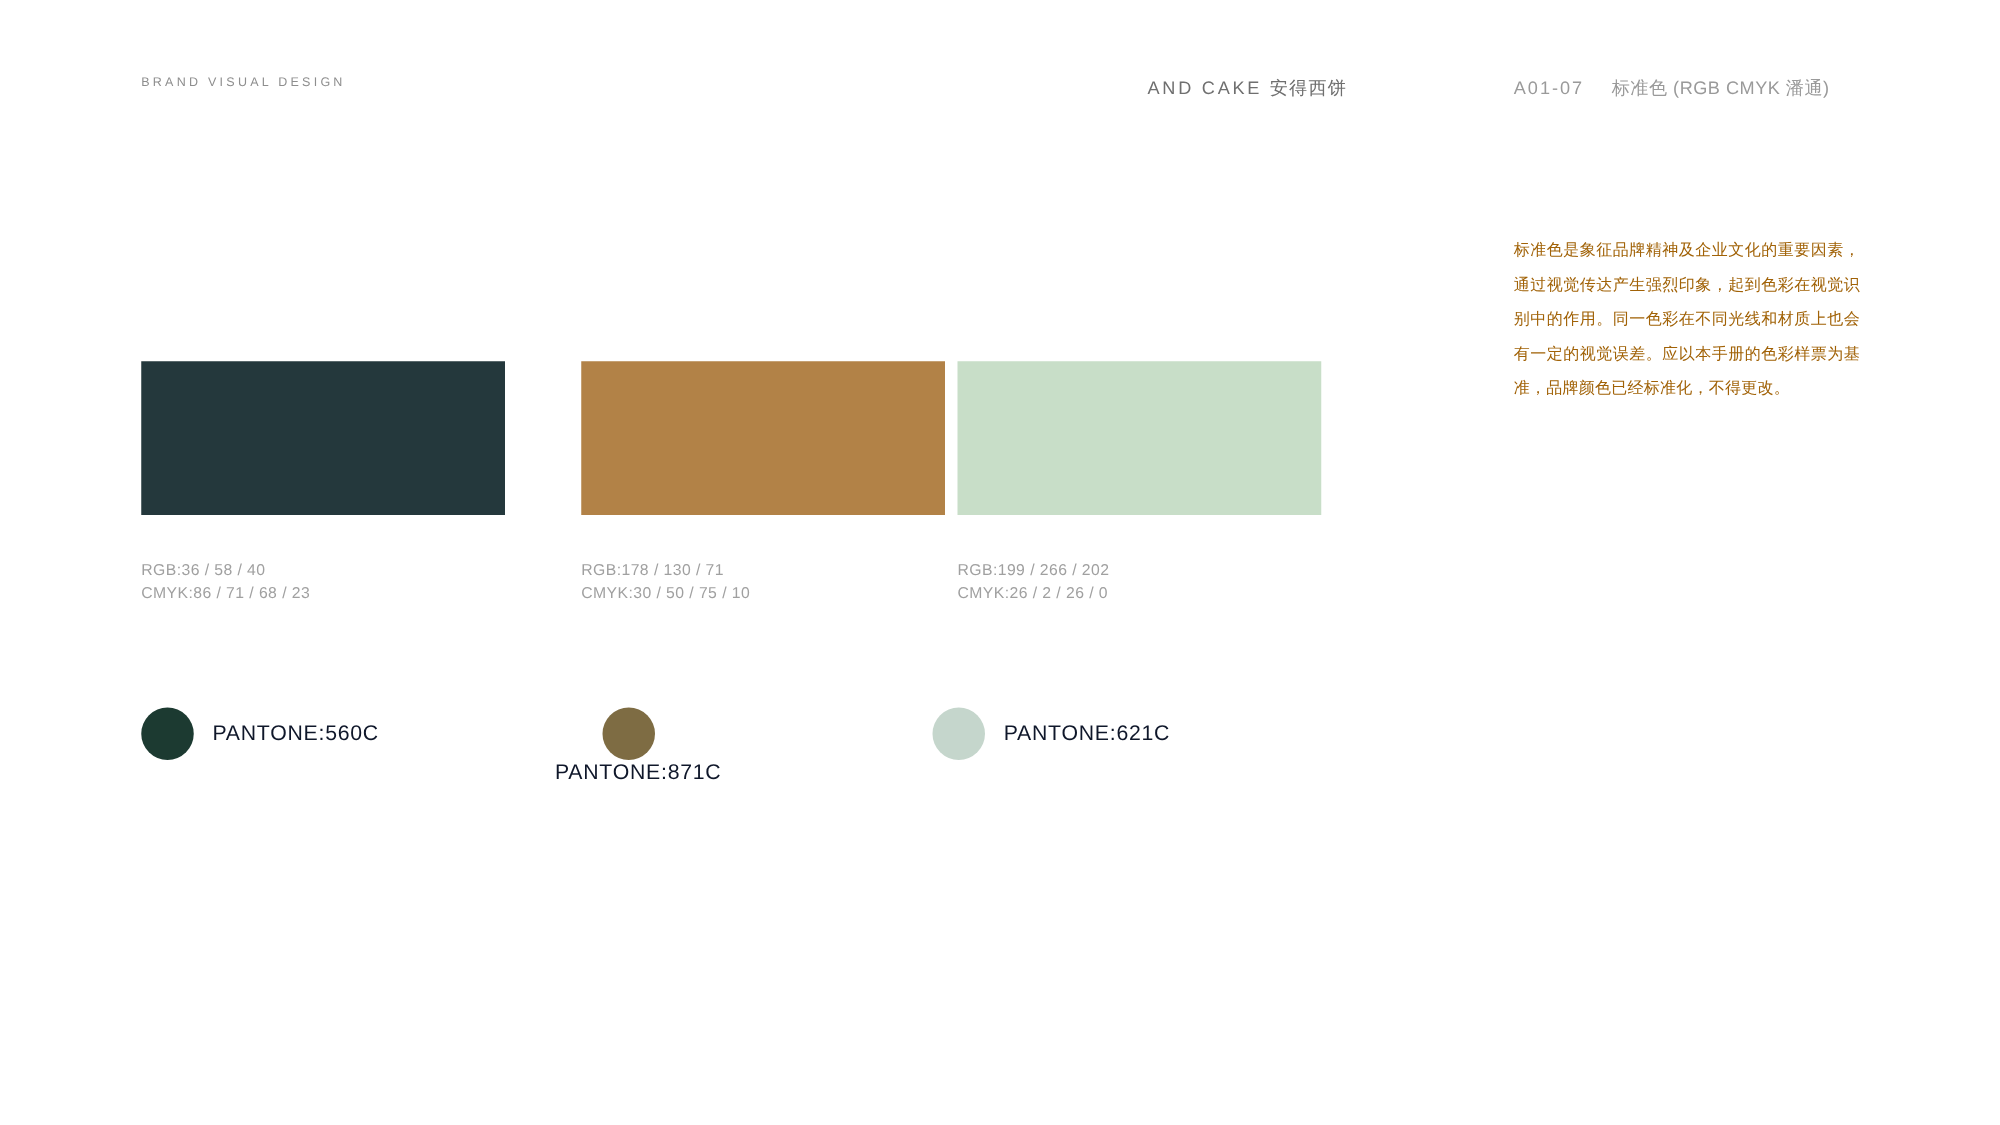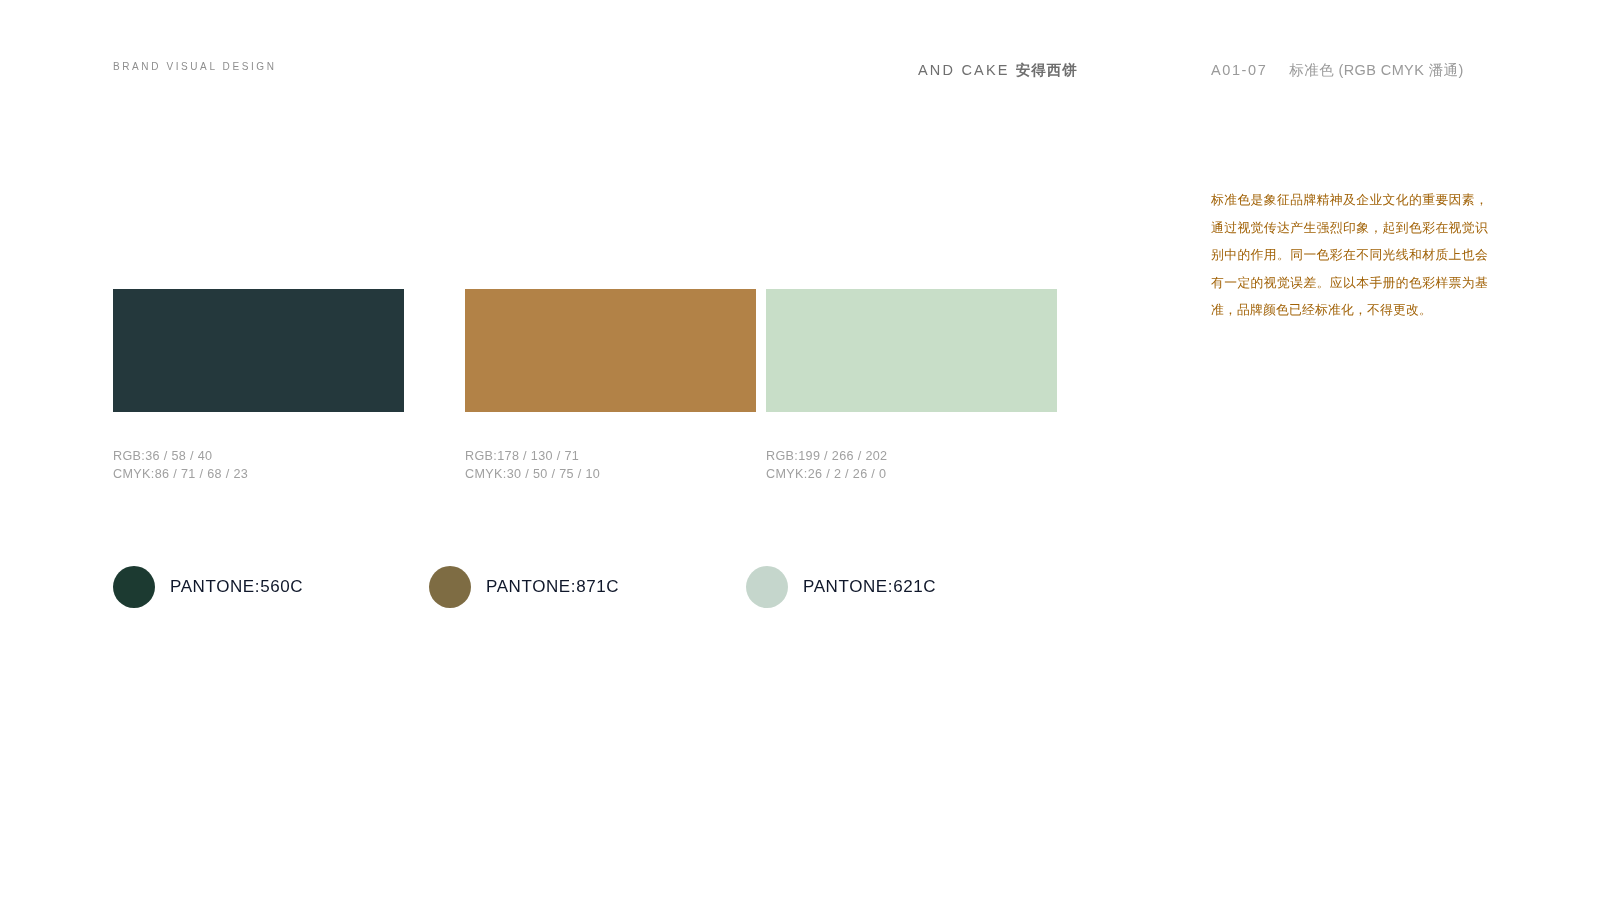--- a/index.html
+++ b/index.html
@@ -35,21 +35,21 @@
     color: #6f6f6f;
     white-space: nowrap;
   }
   .header-center .brand-latin {
     letter-spacing: 2.2px;
     font-weight: 500;
   }
   .header-center .brand-cn {
     letter-spacing: 1px;
     margin-left: 6px;
-    font-weight: 700;
+    font-weight: 400;
   }
   .header-right {
     position: absolute;
     left: 1211px;
     top: 61px;
     font-size: 14.5px;
     color: #9a9a9a;
     white-space: nowrap;
   }
   .header-right .code {
@@ -114,21 +114,21 @@
     height: 44px;
   }
   .pantone-item {
     position: absolute;
     top: 0;
     display: flex;
     align-items: center;
     height: 42px;
   }
   .pantone-item.c0 { left: 0px; }
-  .pantone-item.c1 { left: 316px; }
+  .pantone-item.c1 { left: 316px; flex-direction: column; }
   .pantone-item.c2 { left: 633px; }
 
   .pantone-dot {
     width: 42px;
     height: 42px;
     border-radius: 50%;
     flex: none;
   }
   .pantone-label {
     margin-left: 15px;

